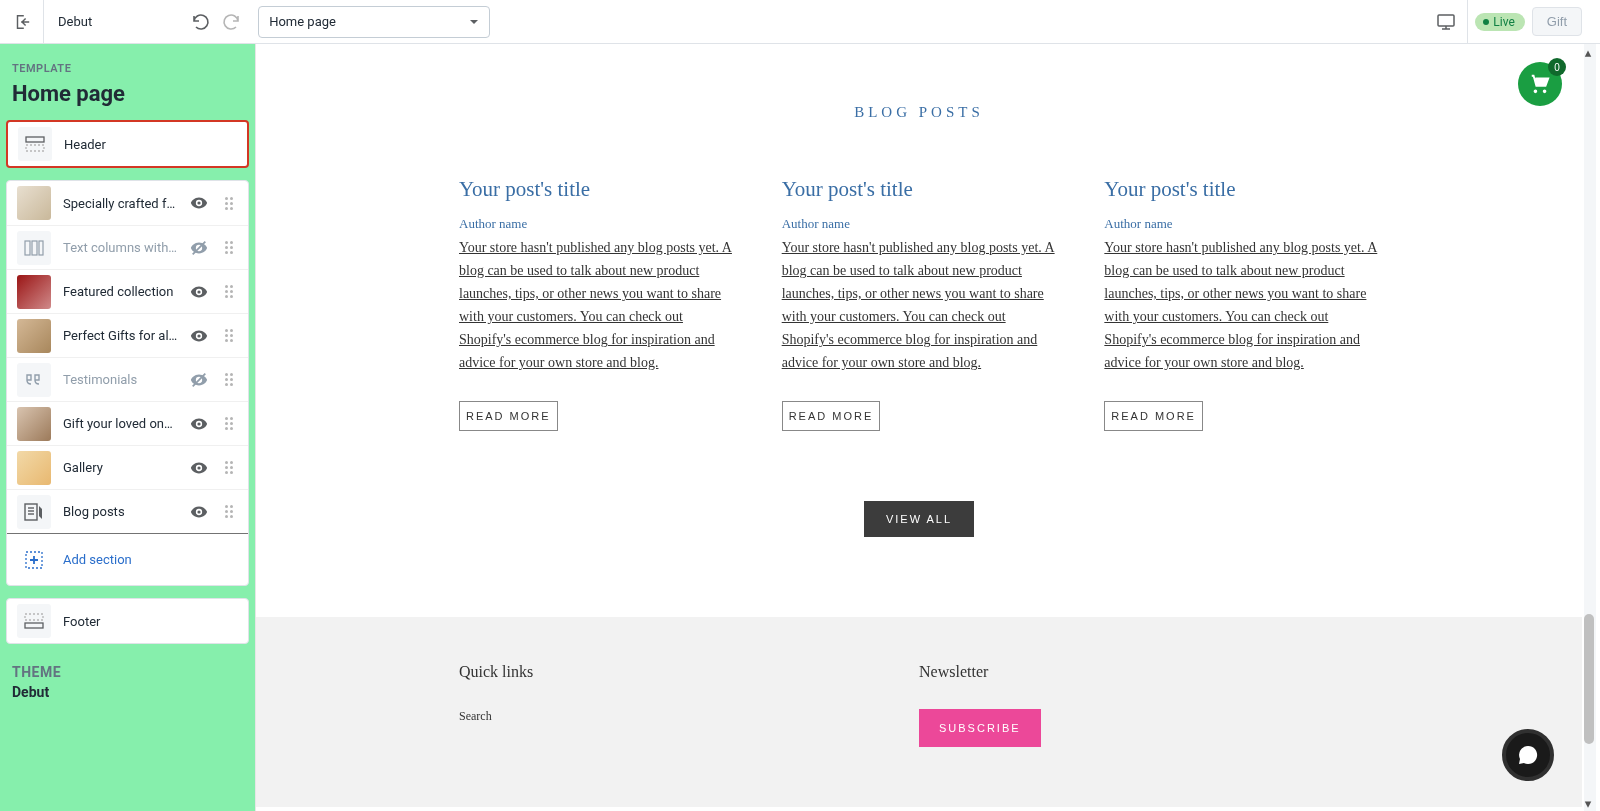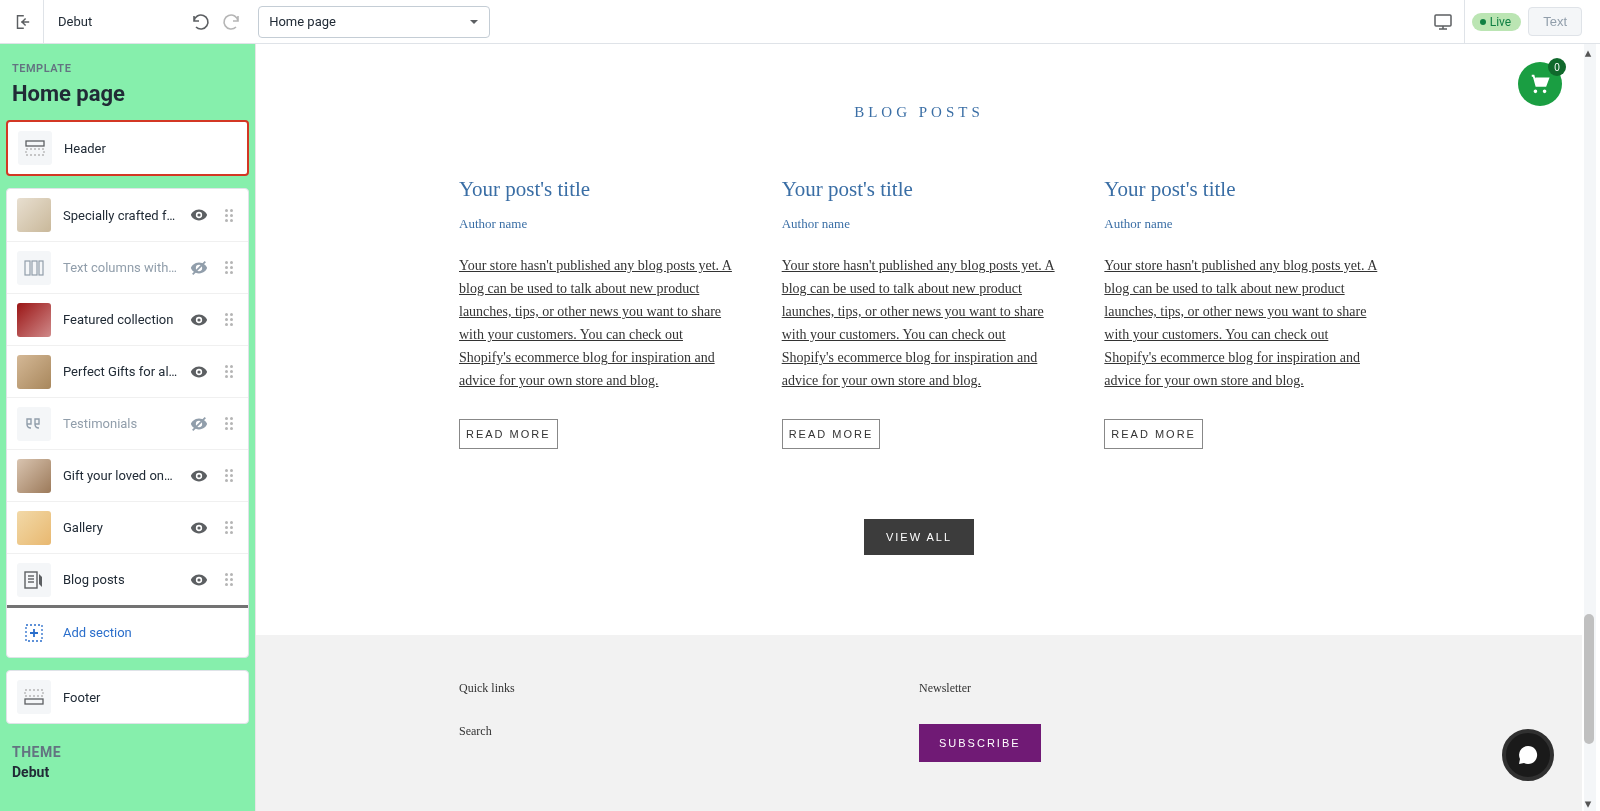--- a/index.html
+++ b/index.html
@@ -23,67 +23,67 @@
   
   .cols { display:flex; height:calc(100% - 44px); }
   .sidebar { width:256px; padding:0 6px 12px 6px; overflow-y:auto; background:#86efac; border-right:1px solid #e6e6e6; }
   .tmpl-label { font-size:11px; font-weight:600; color:#637381; letter-spacing:.5px; padding:18px 6px 6px; }
   .tmpl-title { font-size:22px; font-weight:700; padding:0 6px 14px; }
   
   .panel { background:#fff; border:1px solid #dfe3e8; border-radius:4px; }
   .panel + .panel { margin-top:12px; }
   .panel.header-sel { border:2px solid #d33724; }
   
-  .row { display:flex; align-items:center; height:52px; padding:0 12px 0 10px; gap:12px; cursor:pointer; border-top:1px solid #f0f0f0;}
+  .row { display:flex; align-items:center; height:44px; padding:0 12px 0 10px; gap:12px; cursor:pointer; border-top:1px solid #f0f0f0;}
   .row:first-child{border-top:none;}
   .row .thumb { width:34px; height:34px; flex:0 0 34px; border-radius:3px; background:#f4f6f8; display:flex; align-items:center; justify-content:center; color:#5c5f62;}
   .row .thumb.img1{background:linear-gradient(135deg,#e8dfd0,#c9b89a);}
   .row .thumb.img2{background:linear-gradient(135deg,#9a1515,#d08a8a);}
   .row .thumb.img3{background:linear-gradient(135deg,#d4b896,#a8875c);}
   .row .thumb.img4{background:linear-gradient(135deg,#d9c4b0,#9c7a5a);}
   .row .thumb.img5{background:linear-gradient(135deg,#f2d9a8,#e8b870);}
   .row .lbl { flex:1; font-size:13px; white-space:nowrap; overflow:hidden; text-overflow:ellipsis; }
   .row.hidden-sec .lbl { color:#919eab; }
   .row .vis { width:20px; text-align:center; color:#5c5f62;}
   .row .drag { width:14px; color:#b5b5b5; display:flex; flex-direction:column; align-items:center; gap:2px;}
   .drag-dot{display:flex;gap:2px;}
   .drag-dot span{width:3px;height:3px;background:#b5b5b5;border-radius:50%;}
   
-  .add-row { display:flex; align-items:center; gap:12px; height:52px; padding:0 12px 0 10px; color:#2a6ecb; cursor:pointer; border-top:3px solid #737373;}
+  .add-row { display:flex; align-items:center; gap:12px; height:52px; padding:0 12px 0 10px; color:#2a6ecb; cursor:pointer; border-top:1px solid #737373;}
   .add-row .thumb{width:34px;height:34px;display:flex;align-items:center;justify-content:center;}
   
   .theme-sec-label { font-size:14px; font-weight:700; color:#637381; letter-spacing:.5px; padding:20px 6px 4px; }
   .theme-sec-name { font-size:14px; font-weight:700; padding:0 6px 10px; }
   
   
   .preview-wrap { flex:1; position:relative; overflow:hidden; background:#fff;}
   .preview-scroll { position:absolute; inset:0 18px 0 0; overflow-y:auto; }
   .scroll-track { position:absolute; right:4px; top:0; bottom:0; width:12px; background:#f4f6f8; }
   .scroll-thumb { position:absolute; right:2px; width:10px; height:130px; background:#c0c0c0; border-radius:6px; top:570px;}
   .scroll-arrow{position:absolute;right:2px;width:12px;height:12px;display:flex;align-items:center;justify-content:center;color:#555;}
   .scroll-arrow.up{top:2px;} .scroll-arrow.dn{bottom:2px;}
   
   .blog-wrap { max-width:980px; margin:0 auto; padding:60px 30px 80px; font-family: Georgia, "Times New Roman", serif;}
   .blog-heading { text-align:center; letter-spacing:4px; color:#3a6ea5; font-size:15px; font-weight:400; margin-bottom:56px;}
   .posts { display:flex; gap:48px; }
   .post { flex:1; }
   .post h3 { color:#3a6ea5; font-size:21px; font-weight:400; font-family: Georgia, serif; margin-bottom:14px;}
-  .post .auth { color:#3a6ea5; font-size:13px; margin-bottom:22px; font-family:Georgia,serif;}
+  .post .auth { color:#3a6ea5; font-size:13px; margin-bottom:4px; font-family:Georgia,serif;}
   .post p { color:#333; font-size:14px; line-height:1.65; margin-bottom:26px; font-family:Georgia,serif;text-decoration:underline;}
   .readmore { display:inline-block; border:1px solid #888; padding:8px 6px; font-size:11px; letter-spacing:2px; color:#333; cursor:pointer; font-family:Liberation Sans, sans-serif;}
   .viewall { display:block;width:fit-content; margin:70px auto 0; background:#3c3c3c; color:#fff; padding:12px 22px; font-size:11px; letter-spacing:2px; cursor:pointer; font-family:Arial,sans-serif;}
   
   .footer { background:#f2f2f2; padding:46px 0 60px; font-family:Georgia,serif;}
   .footer-inner { max-width:980px; margin:0 auto; padding:0 30px; display:flex; }
   .f-col { flex:1; }
-  .f-title { font-size:12px; color:#333; margin-bottom:28px;}
+  .f-title { font-size:16px; color:#333; margin-bottom:28px;}
   .f-link { font-size:12px; color:#333; cursor:pointer;}
   .nl-row{display:flex;}
   .nl-input{flex:1;border:1px solid #ddd;background:#fff;height:38px;padding:0 14px;font-family:Georgia,serif;font-size:13px;color:#999;}
-  .nl-btn{background:#701a75;color:#fff;border:none;height:38px;padding:0 20px;font-size:11px;letter-spacing:2px;cursor:pointer;font-family:Arial,sans-serif;}
+  .nl-btn{background:#ec4899;color:#fff;border:none;height:38px;padding:0 20px;font-size:11px;letter-spacing:2px;cursor:pointer;font-family:Arial,sans-serif;}
   
   
   .cart-fab{position:absolute;top:18px;right:38px;width:44px;height:44px;background:#1a9e42;border-radius:50%;display:flex;align-items:center;justify-content:center;color:#fff;cursor:pointer;}
   .cart-badge{position:absolute;top:-4px;right:-4px;width:18px;height:18px;background:#10692c;border-radius:50%;color:#fff;font-size:10px;display:flex;align-items:center;justify-content:center;font-family:Arial,sans-serif;}
   .chat-fab{position:absolute;bottom:30px;right:46px;width:52px;height:52px;background:#1a1a1a;border-radius:50%;display:flex;align-items:center;justify-content:center;color:#fff;cursor:pointer;border:4px solid #303030;}
   
   svg{display:block;}
 </style>
 </head>
 <body>
@@ -117,21 +117,21 @@
     <div class="ico-btn">
       <svg width="18" height="16" viewBox="0 0 18 16">
           <rect x="1" y="1" width="16" height="11" rx="1" fill="none" stroke="#5c5f62" stroke-width="1.5"></rect>
           <path stroke="#5c5f62" stroke-width="1.5" d="M5 15h8M9 12v3"></path>
         </svg>
     </div>
     <div class="sep-v"></div>
     <span class="live-pill">
         <span>Live</span>
       </span>
-    <button class="save-btn">Text</button>
+    <button class="save-btn">Gift</button>
   </div>
 </div>
 
 <div class="cols">
 
   <div class="sidebar">
     <div class="tmpl-label">TEMPLATE</div>
     <div class="tmpl-title">Home page</div>
 
     <div class="panel header-sel">

